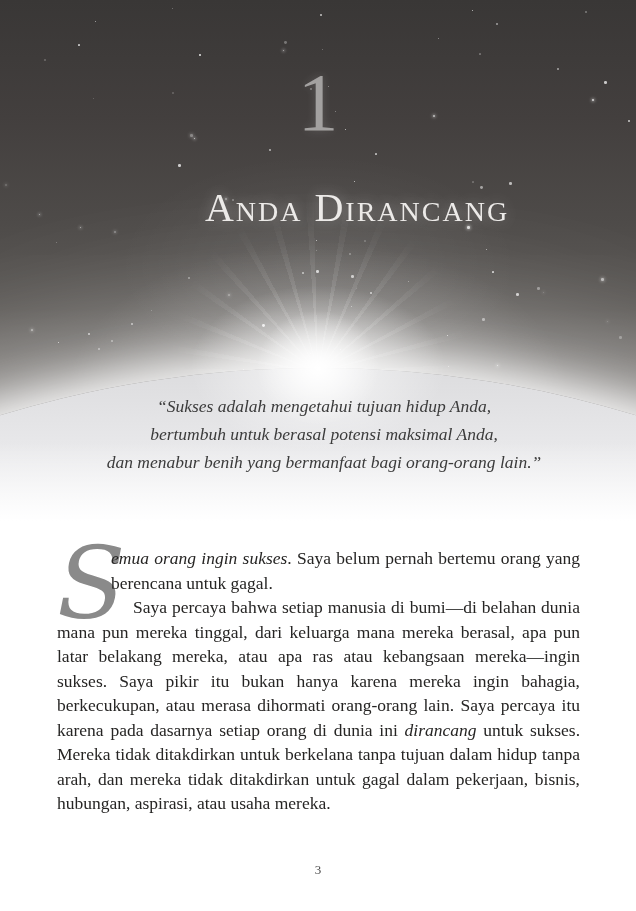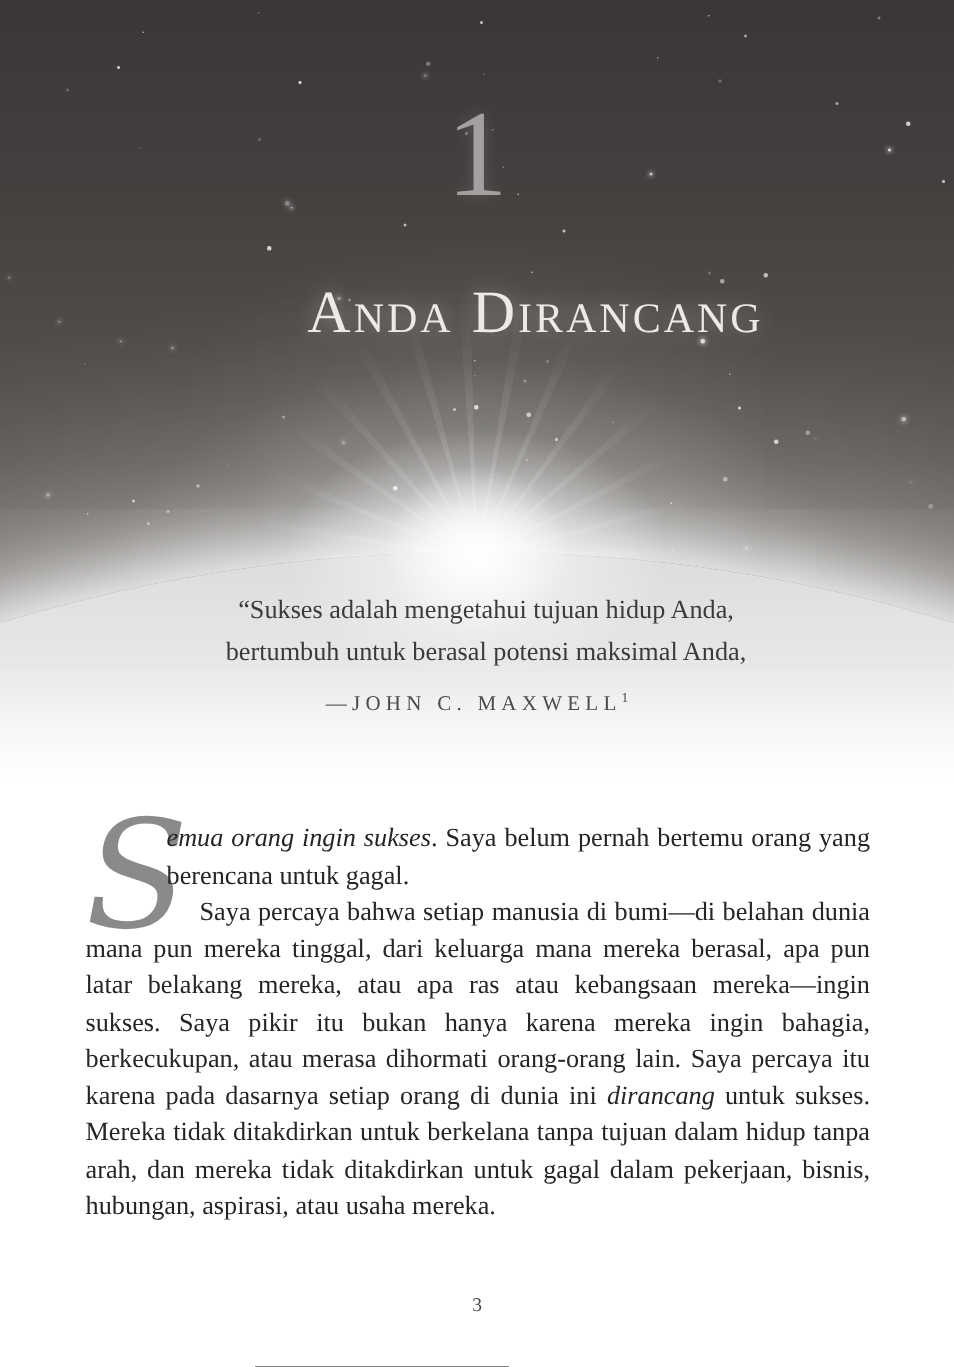--- a/index.html
+++ b/index.html
@@ -75,20 +75,21 @@
     text-shadow:0 0 14px rgba(255,255,255,0.35);
     padding-left:39px;
   }
   .title .title-line{display:block;}
   .epigraph{
     position:absolute;top:392px;left:0;width:100%;z-index:7;
     text-align:center;color:#3B3B3B;
   }
   .epigraph .q-line{
     display:block;
+    font-style:italic;
     font-size:17.5px;line-height:28px;margin-left:12px;
   }
   .attribution{
     margin-top:12px;
     font-size:14px;letter-spacing:3.5px;
     color:#4C4B4A;font-style:normal;
   }
   .attribution sup{font-size:9px;letter-spacing:0;}
 
   
@@ -218,21 +219,21 @@
 
     <div class="chapter-number">1</div>
 
     <h1 class="title">
       <span class="title-line">Anda Dirancang</span>
     </h1>
 
     <div class="epigraph">
       <span class="q-line">“Sukses adalah mengetahui tujuan hidup Anda,</span>
       <span class="q-line">bertumbuh untuk berasal potensi maksimal Anda,</span>
-      <div class="attribution"><span>—JOHN C. MAXWELL</span><sup>1</sup></div>
+      <span class="q-line">dan menabur benih yang bermanfaat bagi orang-orang lain.”</span>
     </div>
   </div>
 
   <div class="body-text">
     <p class="p1"><span class="dropcap">S</span><span class="lead-italic">emua orang ingin sukses</span><span>. Saya belum pernah bertemu orang yang berencana untuk gagal.</span></p>
     <p class="p2"><span>Saya percaya bahwa setiap manusia di bumi—di belahan dunia mana pun mereka tinggal, dari keluarga mana mereka berasal, apa pun latar belakang mereka, atau apa ras atau kebangsaan mereka—ingin sukses. Saya pikir itu bukan hanya karena mereka ingin bahagia, berkecukupan, atau merasa dihormati orang-orang lain. Saya percaya itu karena pada dasarnya setiap orang di dunia ini </span><em>dirancang</em><span> untuk sukses. Mereka tidak ditakdirkan untuk berkelana tanpa tujuan dalam hidup tanpa arah, dan mereka tidak ditakdirkan untuk gagal dalam pekerjaan, bisnis, hubungan, aspirasi, atau usaha mereka.</span></p>
   </div>
 
   <div class="page-number">3</div>
 </div>

